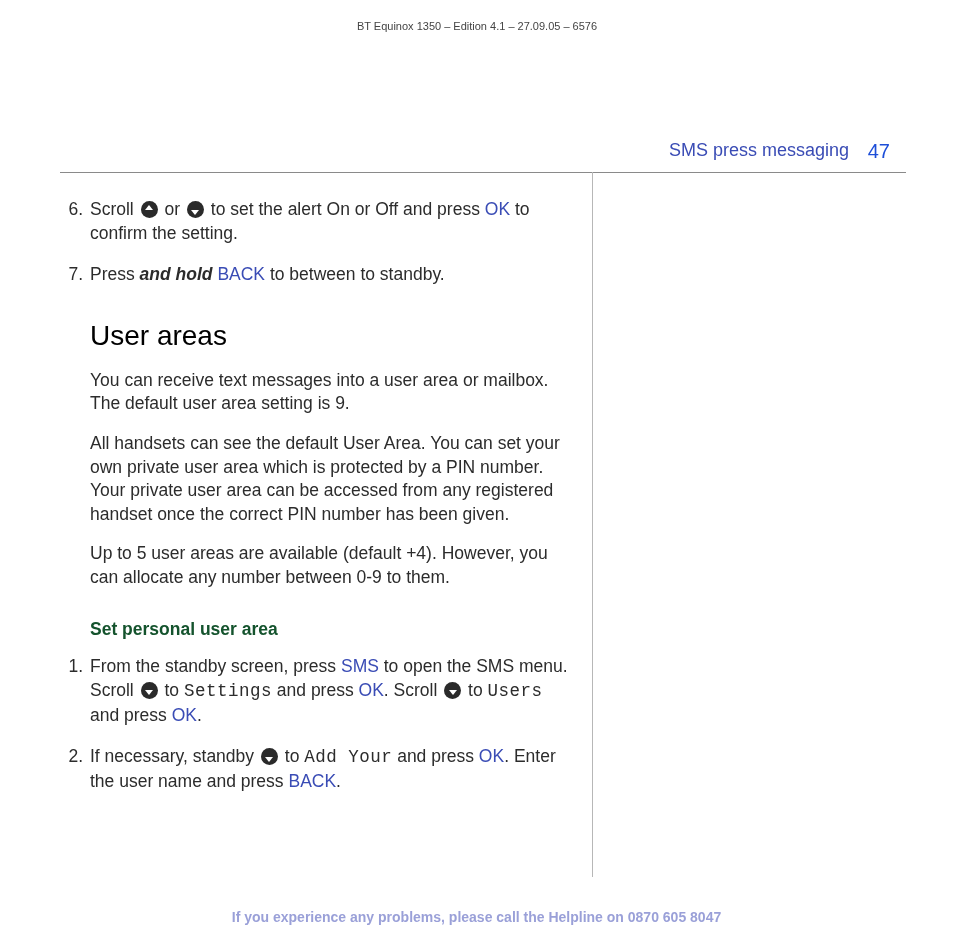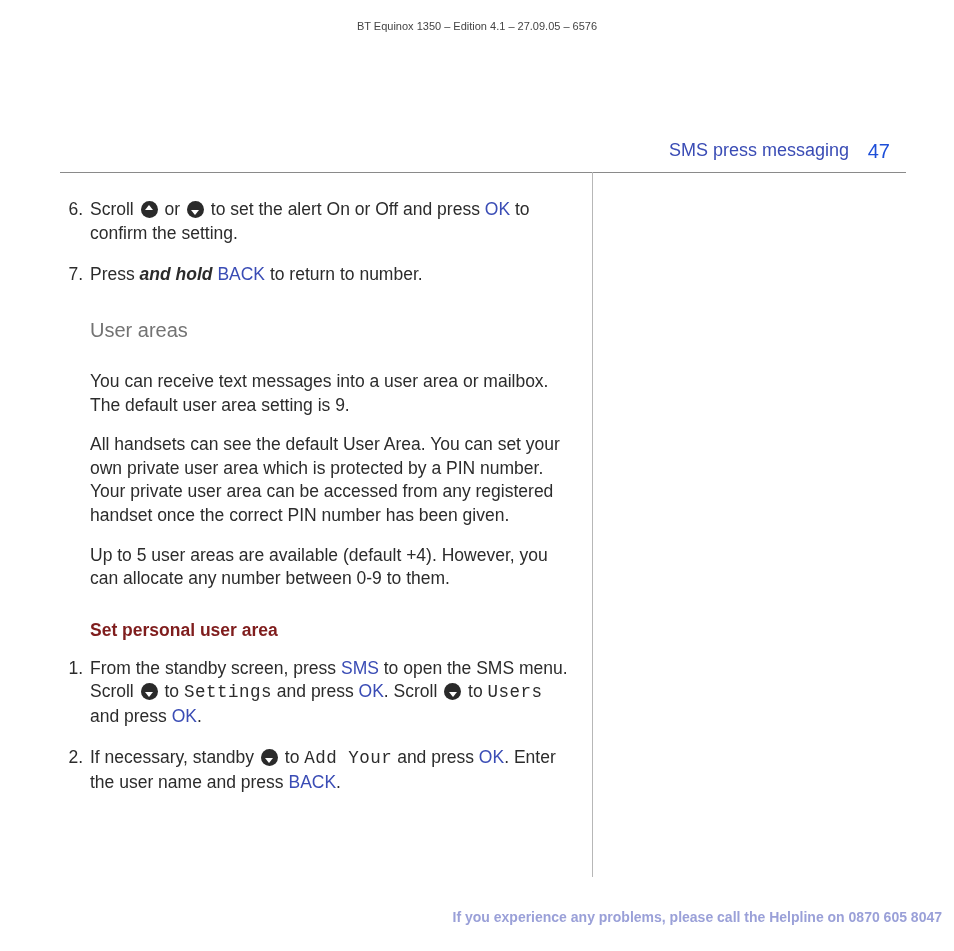--- a/index.html
+++ b/index.html
@@ -70,30 +70,30 @@
     padding: 0 0 0 28px;
   }
   ol.steps > li {
     margin: 0 0 18px 0;
     padding-left: 2px;
   }
   .body-block {
     padding-left: 30px; 
   }
   h2.section-title {
-    font-size: 20px;
+    font-size: 28px;
     font-weight: 400;
-    color: #737373;
-    margin: 30px 0 26px 0;
+    color: #000000;
+    margin: 30px 0 14px 0;
   }
   p.para { margin: 0 0 16px 0; }
   .sub-heading {
     font-weight: 700;
     margin: 28px 0 14px 0;
-    color: #7f1d1d;
+    color: #14532d;
   }
   .kw { color: #3a4cb5; font-weight: 400; }
   .bi { font-style: italic; font-weight: 700; }
   .lcd { font-family: "Courier New", monospace; letter-spacing: 0.5px; margin-top: 24px; }
   .nav-icon {
     display: inline-block;
     width: 17px;
     height: 17px;
     background: #2a2a2a;
     border-radius: 50%;
@@ -107,22 +107,22 @@
     left: 4.5px;
     width: 0; height: 0;
     border-left: 4px solid transparent;
     border-right: 4px solid transparent;
   }
   .nav-icon.up::after   { top: 3.5px;   border-bottom: 5px solid #fff; }
   .nav-icon.down::after { bottom: 3.5px; border-top:    5px solid #fff; }
   .footer {
     position: absolute;
     bottom: 26px;
-    left: 0; right: 12px;
-    text-align: right;
+    left: 0; right: 1px;
+    text-align: center;
     font-size: 14px;
     font-weight: 700;
     color: #9aa0d8;
   }
 </style>
 </head>
 <body>
 
 <div class="page">
 
@@ -134,21 +134,21 @@
   <div class="hr-line"></div>
   <div class="vrule"></div>
 
   <div class="content">
 
     <ol class="steps" start="6">
       <li>
         <span>Scroll </span><span class="nav-icon up"></span><span> or </span><span class="nav-icon down"></span><span> to set the alert On or Off and press </span><span class="kw">OK</span><span> to confirm the setting.</span>
       </li>
       <li>
-        <span>Press </span><span class="bi">and hold</span> <span class="kw">BACK</span><span> to return to number.</span>
+        <span>Press </span><span class="bi">and hold</span> <span class="kw">BACK</span><span> to between to standby.</span>
       </li>
     </ol>
 
     <div class="body-block">
       <h2 class="section-title">User areas</h2>
       <p class="para">You can receive text messages into a user area or mailbox. The default user area setting is 9.</p>
       <p class="para">All handsets can see the default User Area. You can set your own private user area which is protected by a PIN number. Your private user area can be accessed from any registered handset once the correct PIN number has been given.</p>
       <p class="para">Up to 5 user areas are available (default +4). However, you can allocate any number between 0-9 to them.</p>
       <div class="sub-heading">Set personal user area</div>
     </div>

